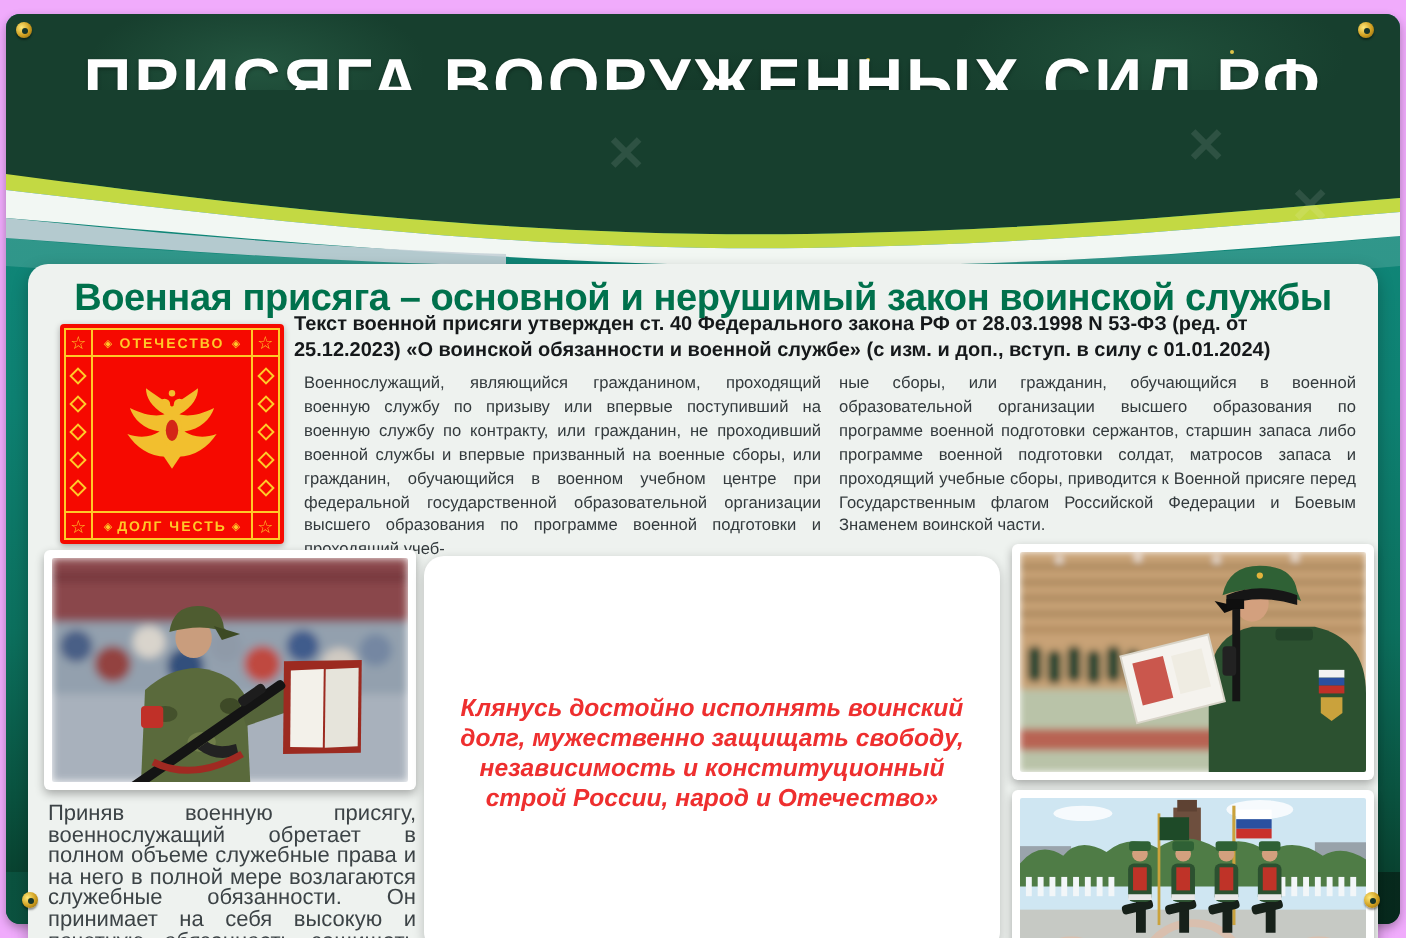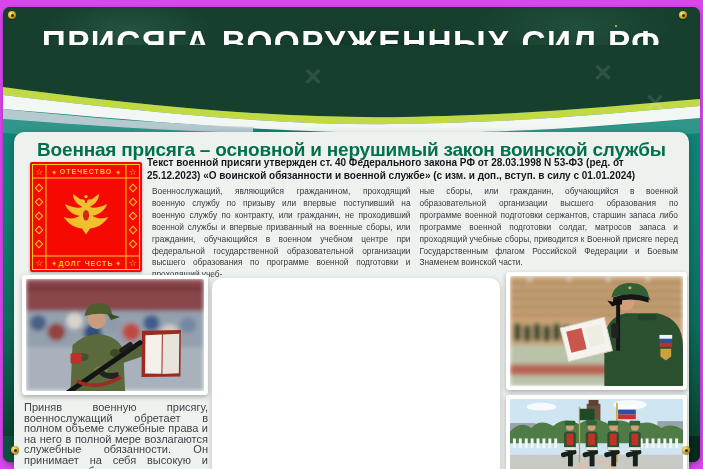--- a/index.html
+++ b/index.html
@@ -1,19 +1,19 @@
 <!DOCTYPE html>
 <html><head>
 <meta charset="utf-8">
 <style>
   * { margin:0; padding:0; box-sizing:border-box; }
   html,body { background:#ffffff; }
   body { font-family:"Liberation Sans", sans-serif; }
 
-  .poster { position:relative; width:703px; height:469px; background:#d946ef; overflow:hidden; }
+  .poster { position:relative; width:703px; height:469px; background:#f0abfc; overflow:hidden; }
 
   
   .banner { position:absolute; left:3px; top:7px; width:697px; height:455px;
     border-radius:7px; overflow:hidden;
     background:linear-gradient(180deg,#0d6f5d 0%,#10887a 16%,#0e8172 42%,#0c6f5d 68%,#0a523f 86%,#083826 100%);
     box-shadow:0 2px 5px rgba(0,0,0,.3); }
 
   .header-band { position:absolute; left:0; top:0; width:100%; height:84px;
     background:
       radial-gradient(120px 50px at 18% 30%, rgba(46,104,78,.55), transparent 70%),
@@ -261,20 +261,21 @@
           <rect x="98" y="80" width="15" height="5" rx="2" fill="#1d1d1d"></rect>
           <path d="M68,89 q4,12 15,14 l2,-5 q-9,-3 -11,-9 Z" fill="#222222"></path>
         </g>
         <path d="M50,102 Q70,112 94,98" stroke="#a02a22" stroke-width="3.5" fill="none"></path>
       </svg>
     </figure>
 
     <p class="caption">Приняв военную присягу, военнослужащий обретает в полном объеме служебные права и на него в полной мере возлагаются служебные обязанности. Он принимает на себя высокую и почетную обязанность защищать свободу и независимость своей Родины и своего народа</p>
 
     <div class="oath-card">
+      <p>Клянусь достойно исполнять воинский долг, мужественно защищать свободу, независимость и конституционный строй России, народ и Отечество»</p>
     </div>
 
     <figure class="photo photo-rt">
       <svg viewBox="0 0 176 112" preserveAspectRatio="none">
         <defs>
             <filter id="pb2" x="-10%" y="-10%" width="120%" height="120%">
               <feGaussianBlur stdDeviation="2"></feGaussianBlur>
             </filter>
           </defs>
         <g filter="url(#pb2)">

